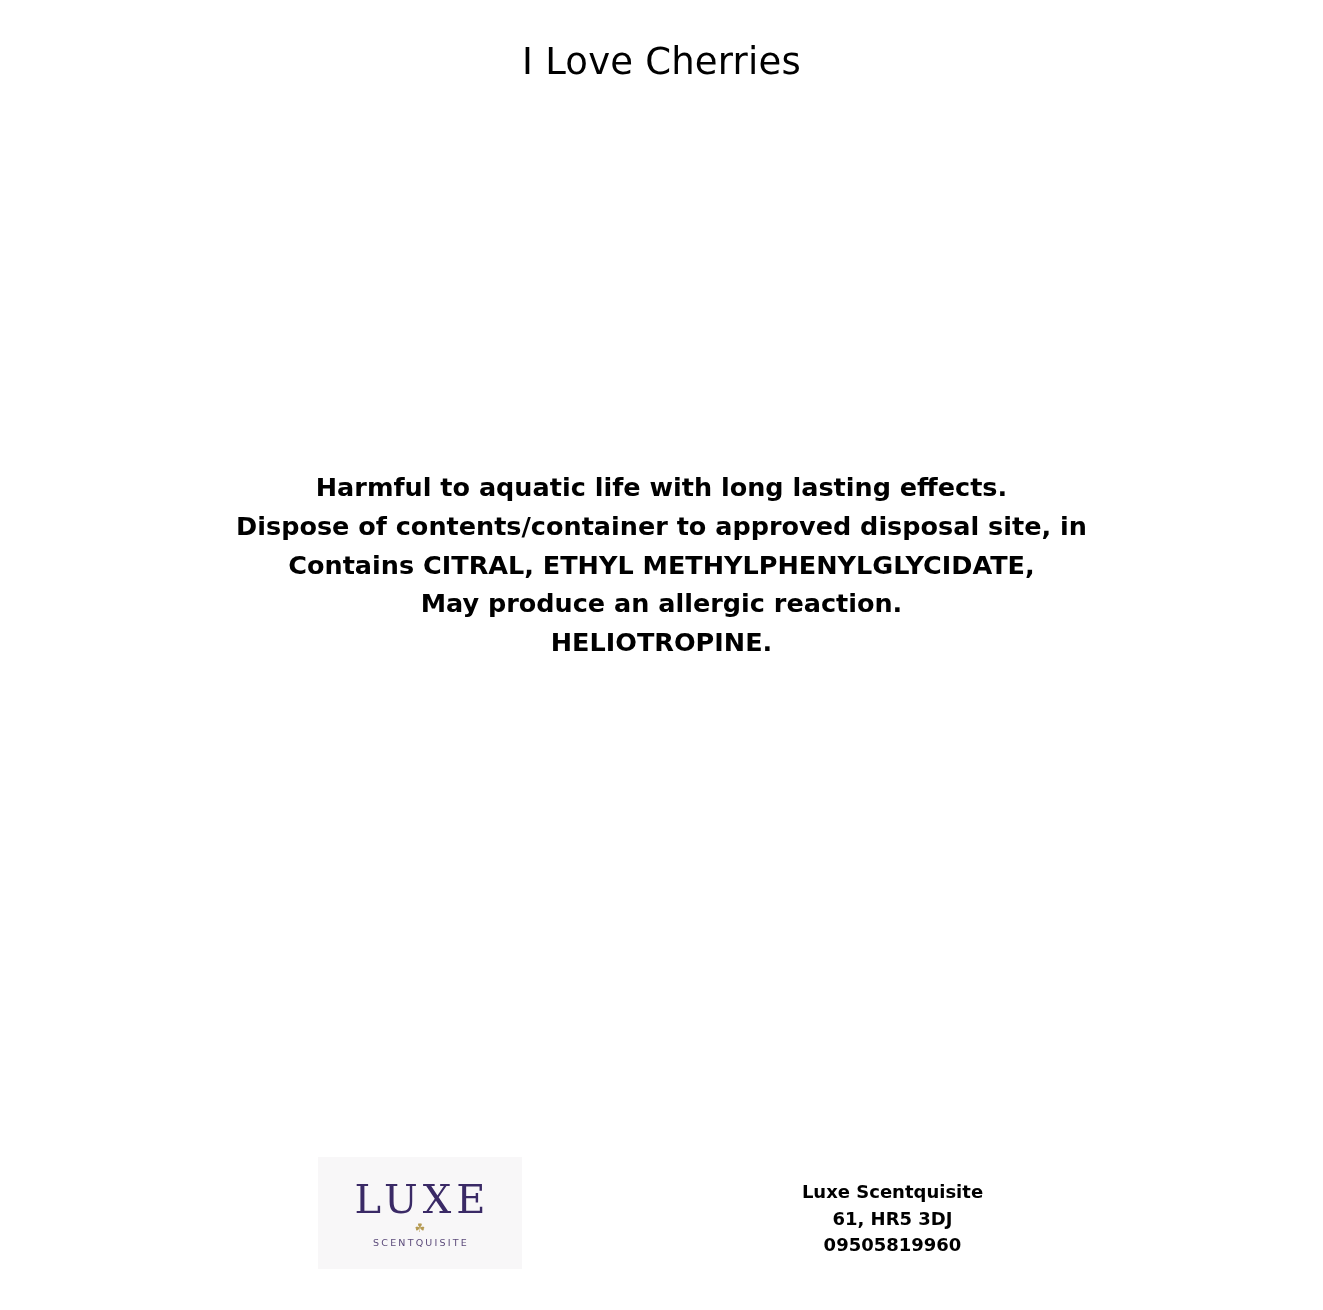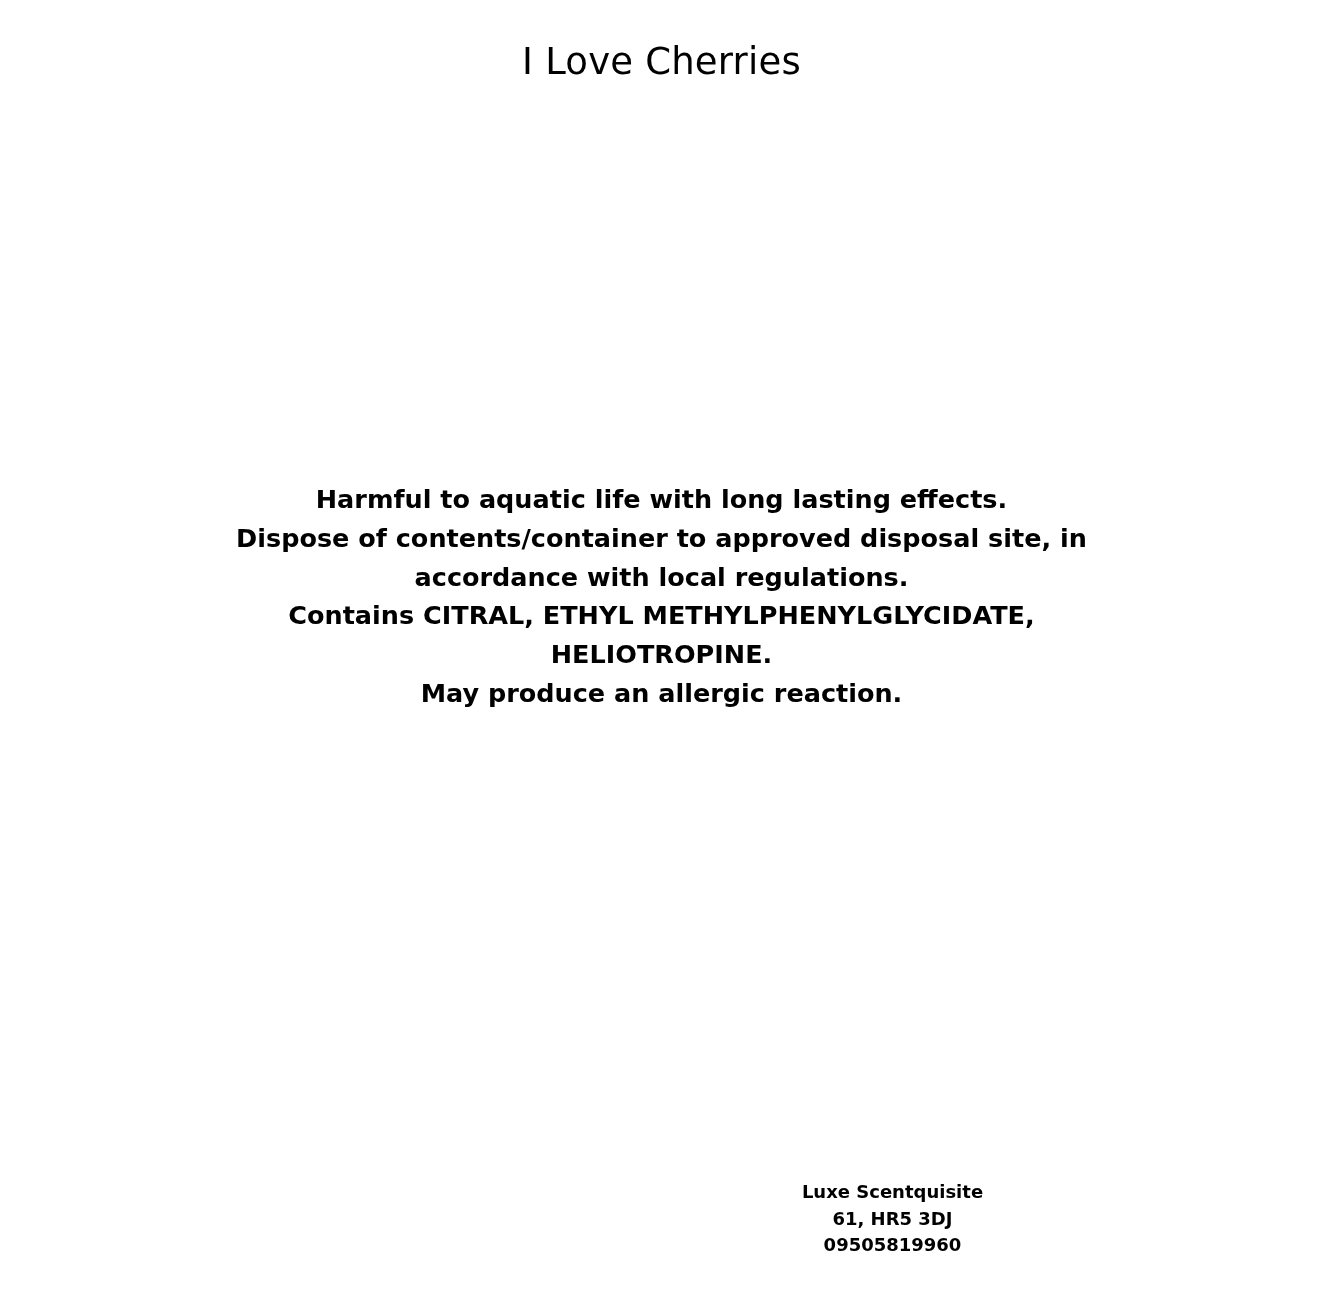--- a/index.html
+++ b/index.html
@@ -28,21 +28,21 @@
     width: 100%;
     text-align: center;
     font-size: 37px;
     font-weight: normal;
     letter-spacing: 0.2px;
     line-height: 1.2;
   }
 
   .hazard-block {
     position: absolute;
-    top: 480px;
+    top: 468px;
     left: 50%;
     transform: translateX(-50%);
     width: 1000px;
     text-align: center;
     font-size: 25.5px;
     font-weight: bold;
     line-height: 1.52;
   }
   .hazard-block .line {
     display: block;
@@ -108,28 +108,32 @@
 </head>
 <body>
 
 <div class="label-sheet">
 
   <div class="product-title">I Love Cherries</div>
 
   <div class="hazard-block">
     <span class="line">Harmful to aquatic life with long lasting effects.</span>
     <span class="line">Dispose of contents/container to approved disposal site, in</span>
-    <span class="line">accordance with local regulations.</span>
     <span class="line">Contains CITRAL, ETHYL METHYLPHENYLGLYCIDATE,</span>
+    <span class="line">May produce an allergic reaction.</span>
     <span class="line">HELIOTROPINE.</span>
-    <span class="line">May produce an allergic reaction.</span>
   </div>
 
   <div class="footer">
 
+    <div class="brand-logo">
+      <div class="logo-word">LUXE</div>
+      <div class="logo-ornament">☘</div>
+      <div class="logo-sub">SCENTQUISITE</div>
+    </div>
 
     <div class="company-block">
       <span class="line">Luxe Scentquisite</span>
       <span class="line">61, HR5 3DJ</span>
       <span class="line">09505819960</span>
     </div>
 
   </div>
 </div>
 

